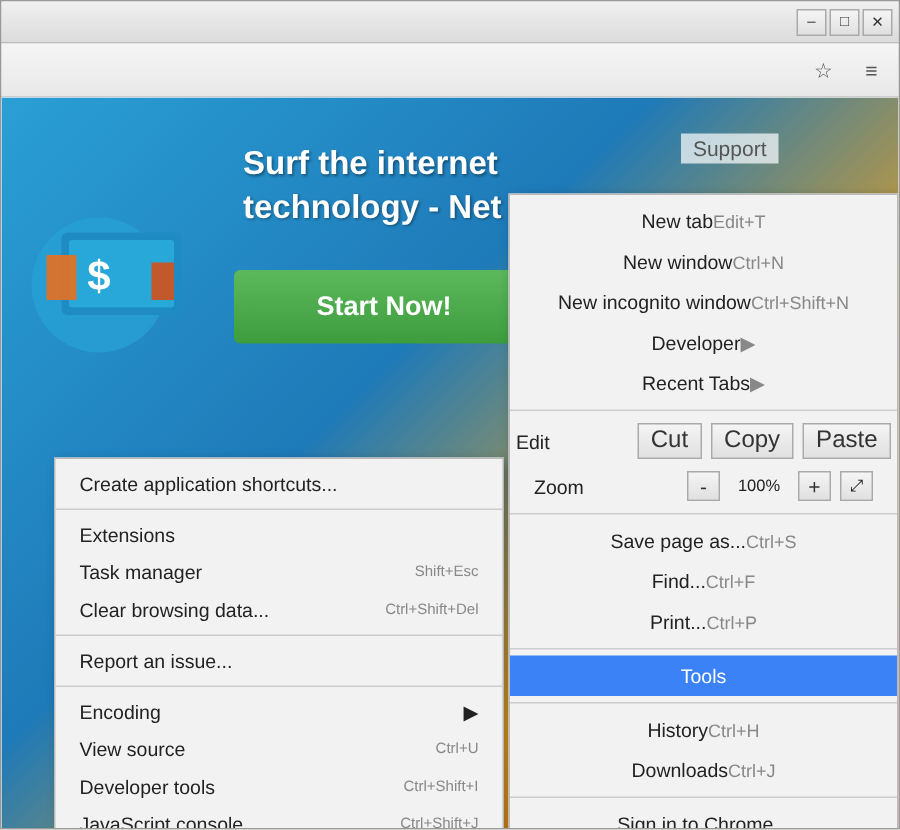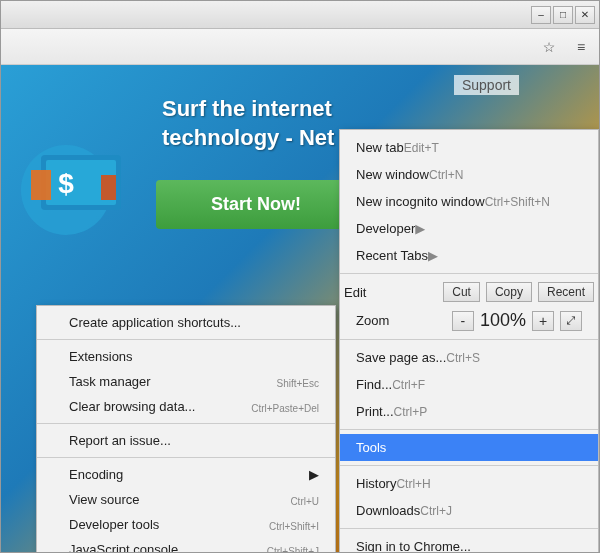--- a/index.html
+++ b/index.html
@@ -107,21 +107,21 @@
       font-size: 22px;
       font-weight: bold;
       color: #fff;
       text-shadow: 1px 1px 2px rgba(0,0,0,0.4);
       line-height: 1.3;
     }
 
     .support-text {
       position: absolute;
       right: 80px;
-      top: 10px;
+      top: 24px;
       color: #555;
       font-size: 14px;
       background: rgba(255,255,255,0.7);
       padding: 2px 8px;
     }
 
     .start-btn {
       position: absolute;
       left: 155px;
       top: 115px;
@@ -156,26 +156,25 @@
       border: 1px solid #bbb;
       box-shadow: 3px 3px 8px rgba(0,0,0,0.3);
       z-index: 100;
       padding: 4px 0;
     }
 
     .submenu-item {
       padding: 5px 16px;
       display: flex;
       justify-content: space-between;
-      align-items: flex-end;
+      align-items: center;
       color: #222;
       cursor: pointer;
       font-size: 13px;
       white-space: nowrap;
-      margin-left: 16px;
     }
 
     .submenu-shortcut { color: #888; font-size: 10px; }
 
     .submenu-separator {
       height: 1px;
       background: #ccc;
       margin: 4px 0;
     }
 
@@ -186,23 +185,23 @@
       top: 64px;
       width: 260px;
       background: #f2f2f2;
       border: 1px solid #bbb;
       box-shadow: 3px 3px 8px rgba(0,0,0,0.3);
       z-index: 200;
       padding: 4px 0;
     }
 
     .menu-item {
-      padding: 6px 16px;
-      display: flex;
-      justify-content: flex-start;
+      padding: 6px 29px;
+      display: flex;
+      justify-content: center;
       align-items: center;
       color: #222;
       cursor: pointer;
       font-size: 13px;
       white-space: nowrap;
     }
     .menu-item.highlighted { background: #3b82f6; color: #fff; }
 
     .menu-item .shortcut { color: #888; font-size: 12px; }
 
@@ -235,21 +234,21 @@
       display: flex;
       align-items: center;
       justify-content: center;
       font-size: 14px;
       color: #333;
     }
 
     .zoom-value {
       min-width: 40px;
       text-align: center;
-      font-size: 18px;
+      font-size: 11px;
     }
 
     .zoom-fullscreen {
       width: 22px;
       height: 20px;
       background: linear-gradient(to bottom, #f5f5f5, #e0e0e0);
       border: 1px solid #aaa;
       cursor: pointer;
       display: flex;
       align-items: center;
@@ -267,21 +266,21 @@
       color: #222;
     }
 
     .edit-label { flex: 1; }
 
     .edit-btn {
       padding: 2px 8px;
       background: linear-gradient(to bottom, #f5f5f5, #e0e0e0);
       border: 1px solid #aaa;
       cursor: pointer;
-      font-size: 12px;
+      font-size: 16px;
       color: #333;
     }
 
     
     .vpn-watermark {
       position: absolute;
       right: 10px;
       bottom: 0;
       opacity: 0.15;
       font-size: 60px;
@@ -343,21 +342,21 @@
       <div class="submenu-separator"></div>
       <div class="submenu-item">
         <span>Extensions</span>
       </div>
       <div class="submenu-item">
         <span>Task manager</span>
         <span class="submenu-shortcut">Shift+Esc</span>
       </div>
       <div class="submenu-item">
         <span>Clear browsing data...</span>
-        <span class="submenu-shortcut">Ctrl+Paste+Del</span>
+        <span class="submenu-shortcut">Ctrl+Shift+Del</span>
       </div>
       <div class="submenu-separator"></div>
       <div class="submenu-item">
         <span>Report an issue...</span>
       </div>
       <div class="submenu-separator"></div>
       <div class="submenu-item">
         <span>Encoding</span>
         <span class="arrow">▶</span>
       </div>
@@ -395,21 +394,21 @@
       <div class="menu-item">
         <span>Recent Tabs</span>
         <span class="arrow">▶</span>
       </div>
       <div class="menu-separator"></div>
 
       <div class="edit-row">
         <span class="edit-label">Edit</span>
         <button class="edit-btn">Cut</button>
         <button class="edit-btn">Copy</button>
-        <button class="edit-btn">Recent</button>
+        <button class="edit-btn">Paste</button>
       </div>
 
       <div class="zoom-row">
         <span class="zoom-label">Zoom</span>
         <button class="zoom-btn">-</button>
         <span class="zoom-value">100%</span>
         <button class="zoom-btn">+</button>
         <div class="zoom-fullscreen">⤢</div>
       </div>
 

